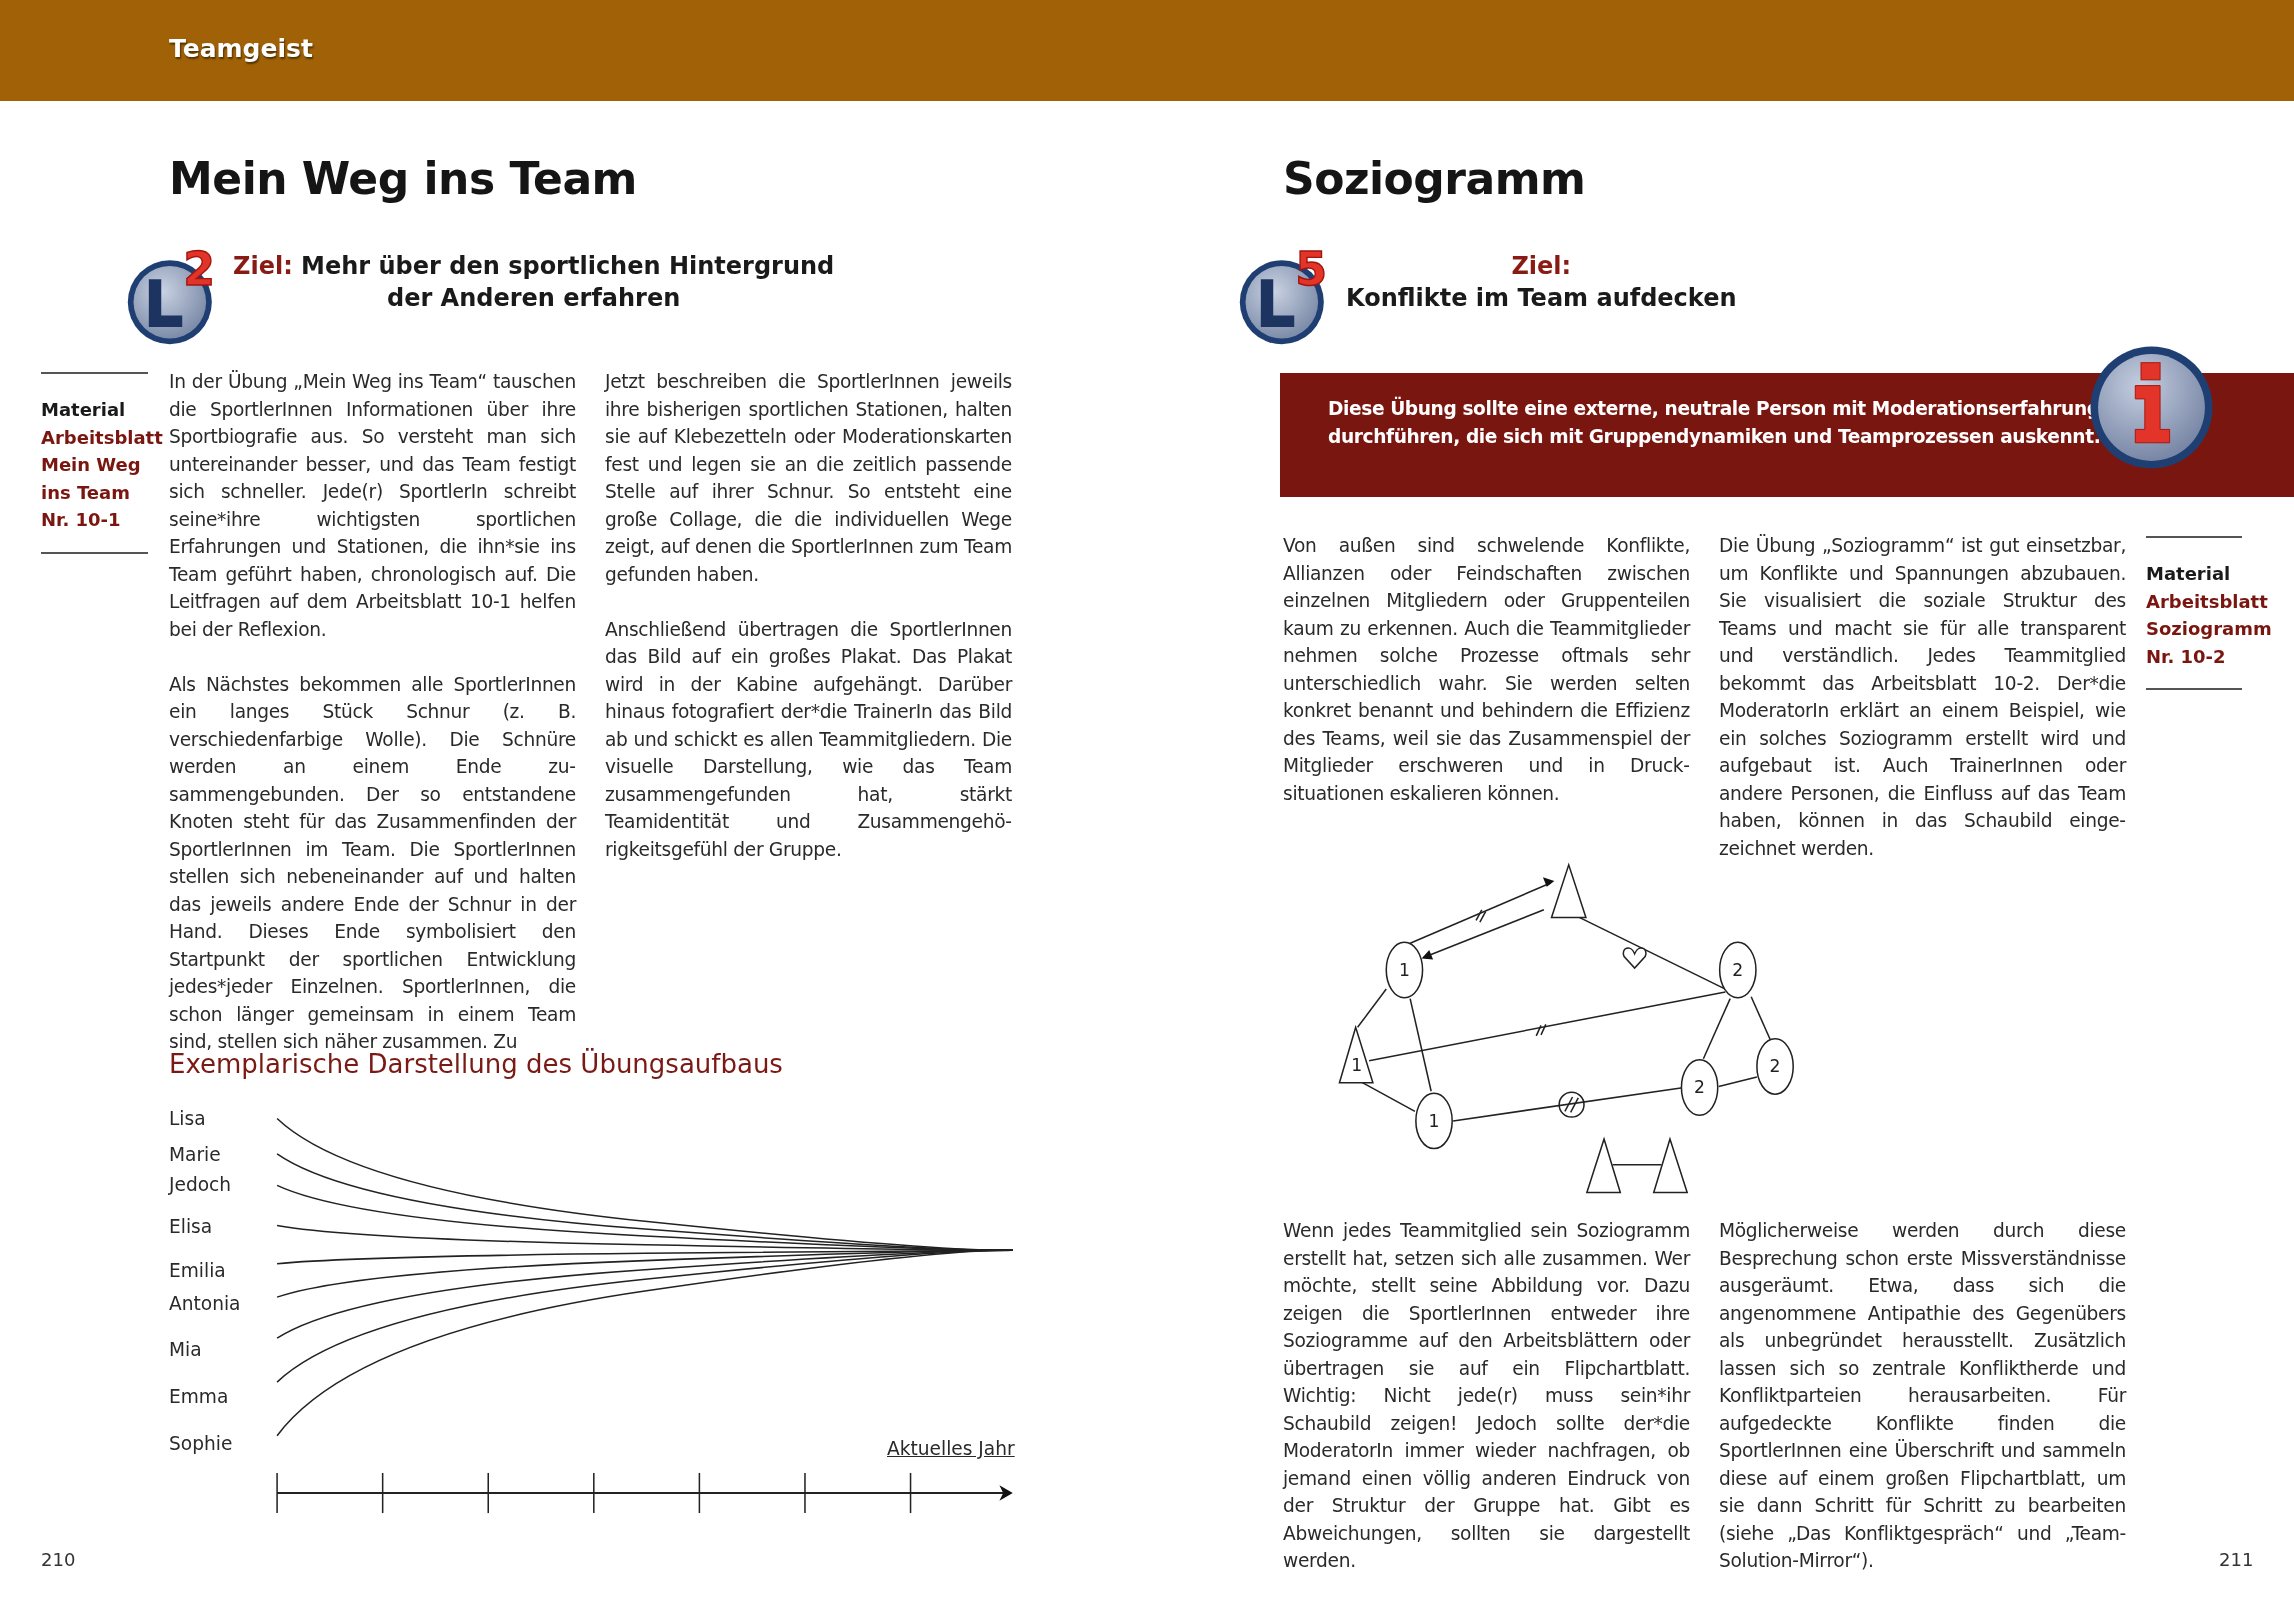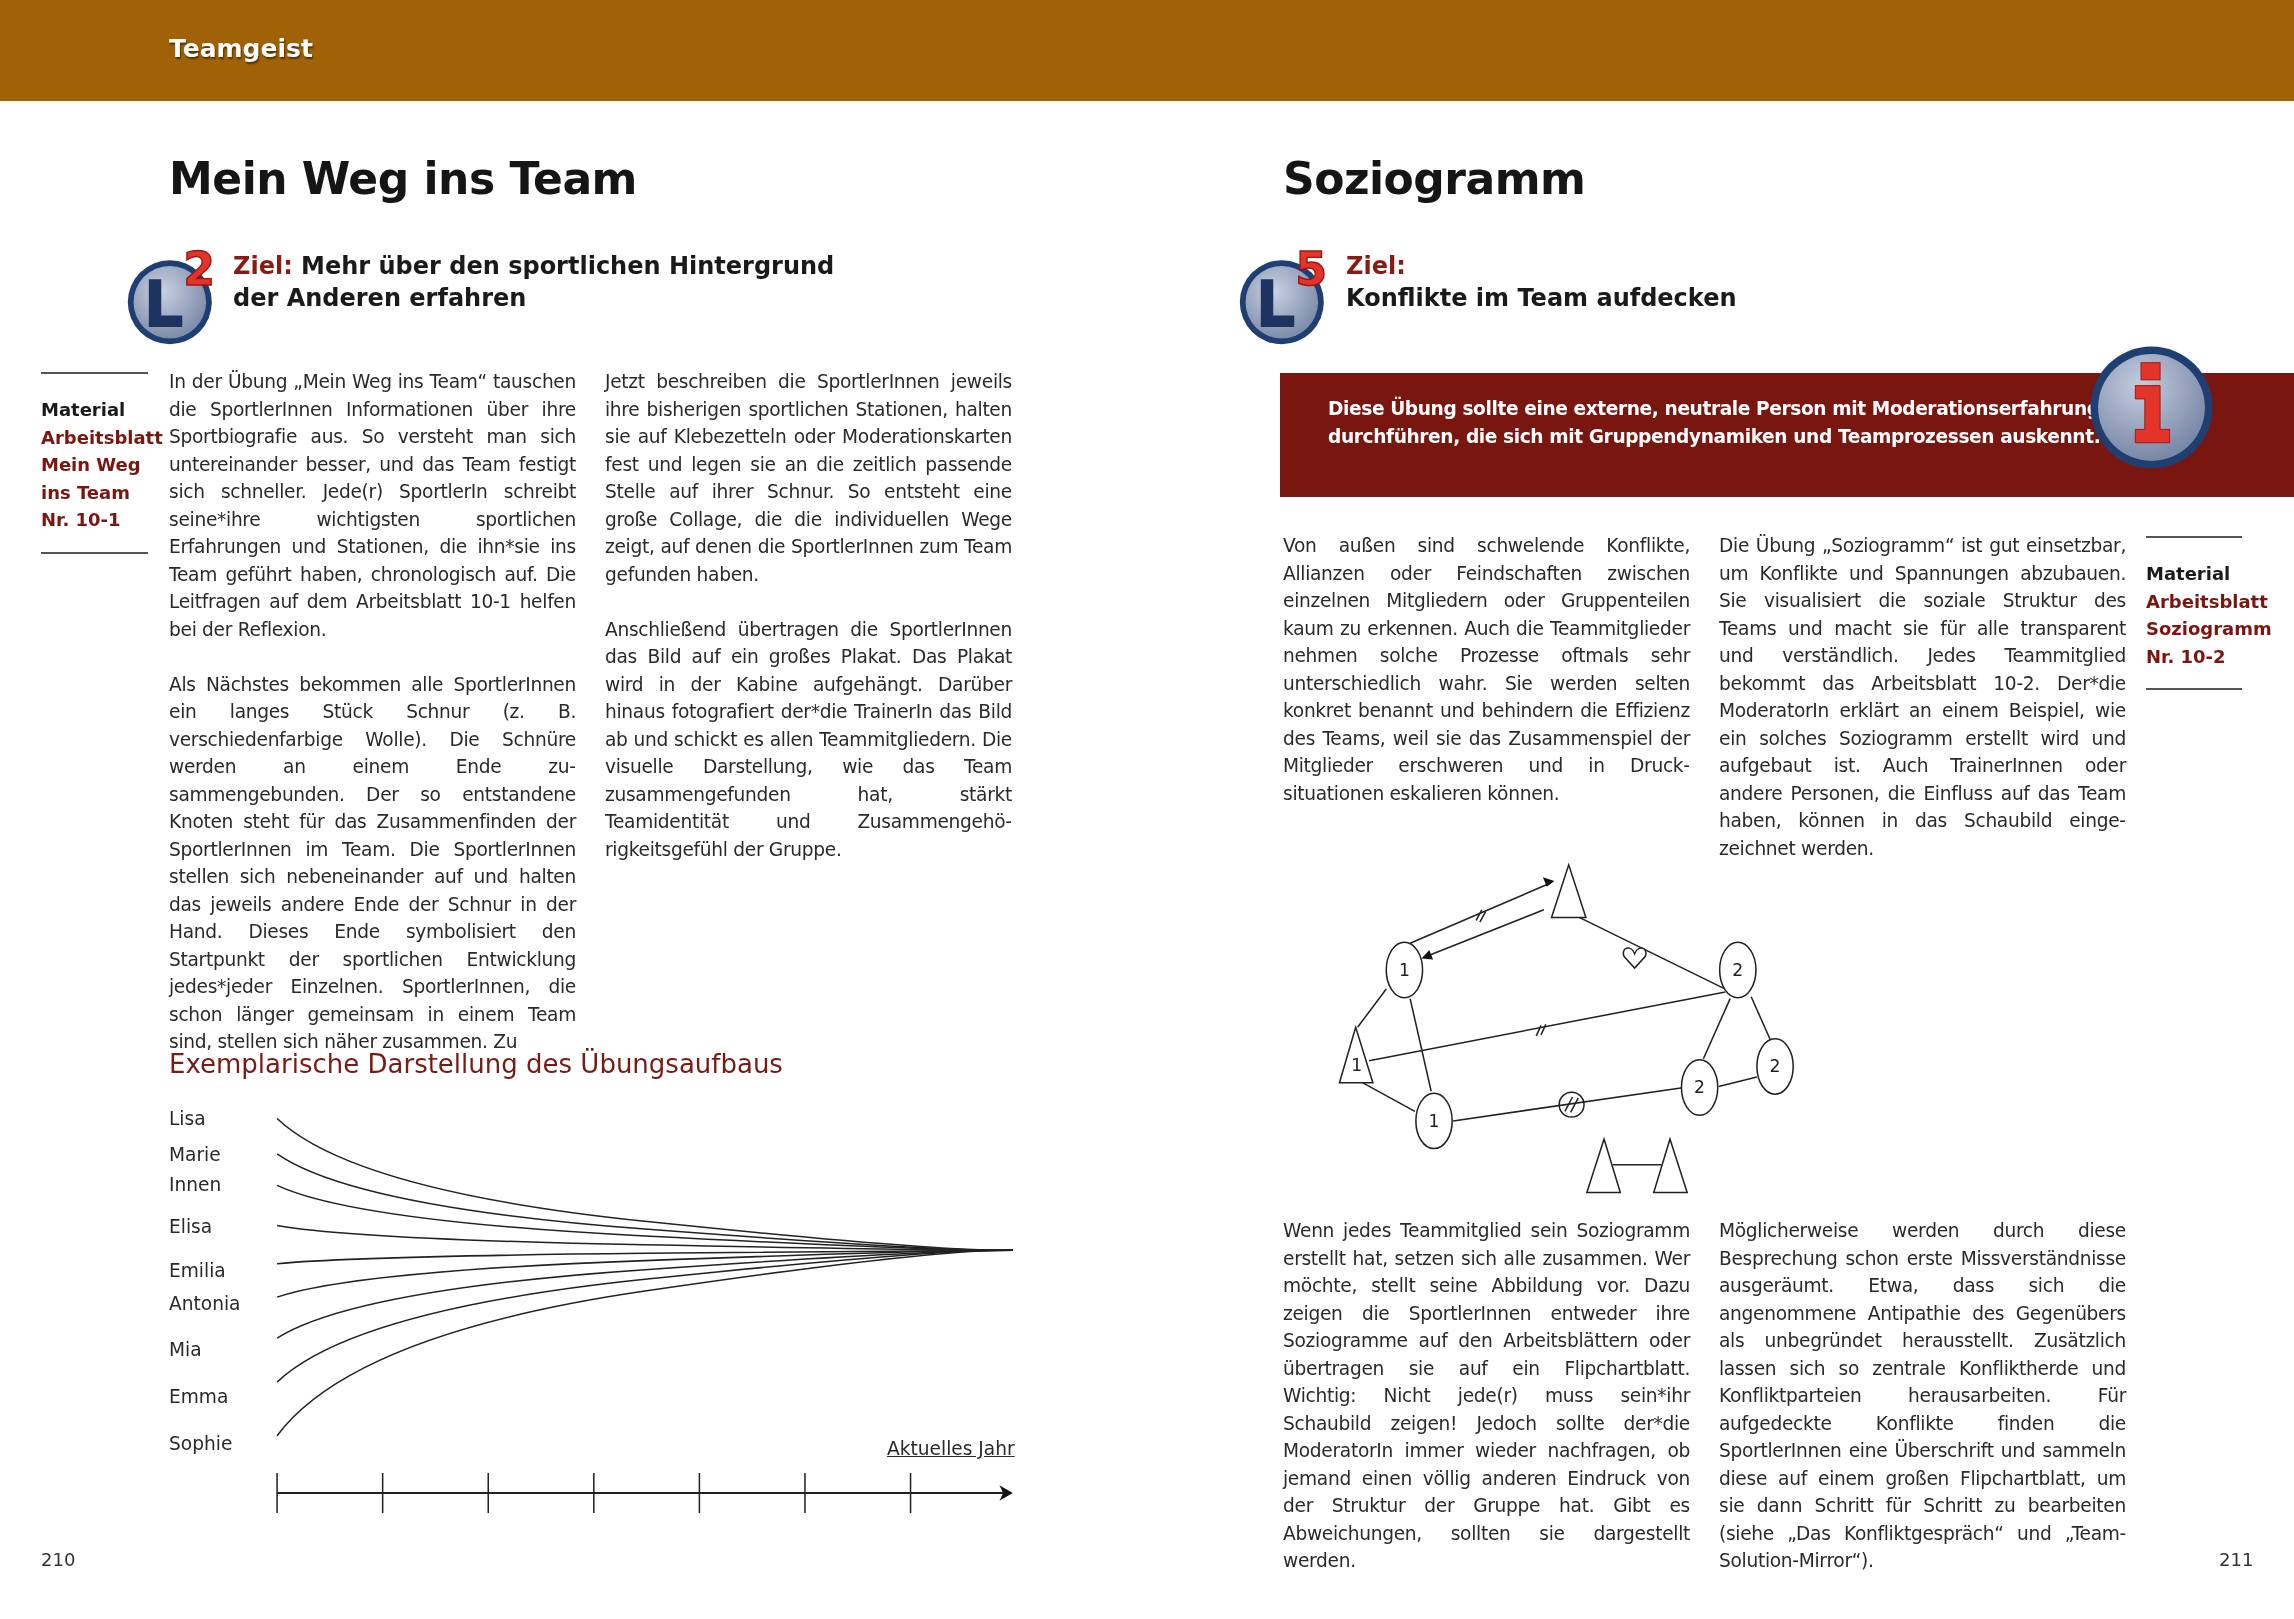--- a/index.html
+++ b/index.html
@@ -8,21 +8,21 @@
     background:#ffffff; color:#222;
     font-family:"DejaVu Sans", sans-serif;
   }
   .topbar { position:absolute; left:0; top:0; width:2294px; height:101px; background:#a16207; }
   .topbar-title {
     position:absolute; left:169px; top:34px; color:#fff; font-weight:bold; font-size:25px;
     text-shadow:1px 1.9px 1.9px rgba(0,0,0,0.5);
   }
   .abs { position:absolute; }
   .h1 { font-weight:bold; font-size:44px; color:#151515; letter-spacing:-0.5px; }
-  .goal { font-weight:bold; font-size:24px; line-height:32px; color:#1a1a1a; }
+  .goal { font-weight:bold; font-size:24px; line-height:32px; color:#1a1a1a;text-align:center; }
   .goal .ziel { color:#8a1a14; }
   .body-text {
     font-size:18.6px; line-height:27.5px; color:#2a2a2a; text-align:justify;
     font-family:"DejaVu Sans", sans-serif; letter-spacing:-0.3px;
   }
   .body-text p { margin:0 0 27.5px 0; hyphens:manual; }
   .material { font-weight:bold; font-size:18px; line-height:27.5px; }
   .material .label { color:#1a1a1a; }
   .material .red { color:#7a1610; }
   .rule { position:absolute; height:1.9px; background:#555; }
@@ -82,21 +82,21 @@
 <div class="abs body-text" style="left:605px; top:368px; width:407px;">
   <p>Jetzt beschreiben die SportlerInnen jeweils ihre bisherigen sportlichen Stationen, halten sie auf Klebezetteln oder Moderationskarten fest und legen sie an die zeitlich passende Stelle auf ihrer Schnur. So entsteht eine große Colla­ge, die die individuellen Wege zeigt, auf denen die SportlerInnen zum Team gefunden haben.</p>
   <p>Anschließend übertragen die SportlerInnen das Bild auf ein großes Plakat. Das Plakat wird in der Kabine aufgehängt. Darüber hinaus foto­grafiert der*die TrainerIn das Bild ab und schickt es allen Teammitgliedern. Die visuelle Darstellung, wie das Team zusammengefunden hat, stärkt Teamidentität und Zusammengehö­rigkeitsgefühl der Gruppe.</p>
 </div>
 
 <div class="abs subhead" style="left:169px; top:1049px;">Exemplarische Darstellung des Übungsaufbaus</div>
 
 <div id="name-labels">
     <div class="name-label" style="left: 169px; top: 1108px;">Lisa</div>
     <div class="name-label" style="left: 169px; top: 1144px;">Marie</div>
-    <div class="name-label" style="left: 169px; top: 1174px;">Innen</div>
+    <div class="name-label" style="left: 169px; top: 1174px;">Jedoch</div>
     <div class="name-label" style="left: 169px; top: 1216px;">Elisa</div>
     <div class="name-label" style="left: 169px; top: 1260px;">Emilia</div>
     <div class="name-label" style="left: 169px; top: 1293px;">Antonia</div>
     <div class="name-label" style="left: 169px; top: 1339px;">Mia</div>
     <div class="name-label" style="left: 169px; top: 1386px;">Emma</div>
     <div class="name-label" style="left: 169px; top: 1433px;">Sophie</div>
   </div>
 
 <svg class="abs" id="strings-fig" style="left:0; top:0;" width="1051" height="1549" viewBox="0 0 1100 1620">
     <path d="M290 1170 Q 370 1245.9 675 1277.64 T 1060 1308" stroke="#222" stroke-width="1.6" fill="none"></path>

